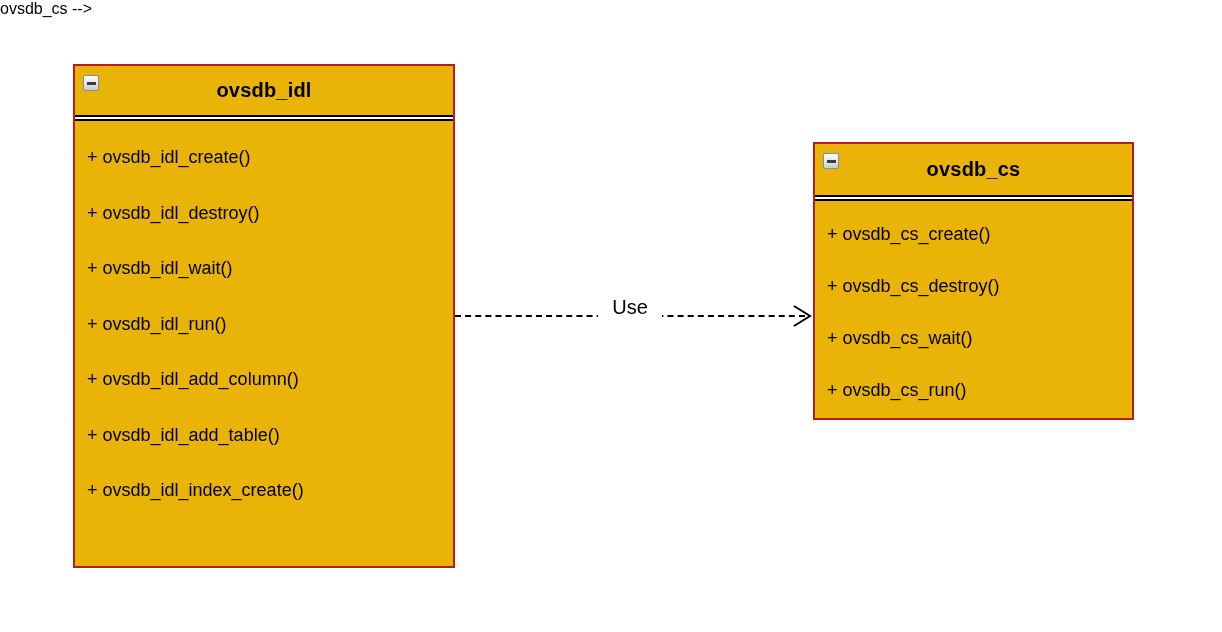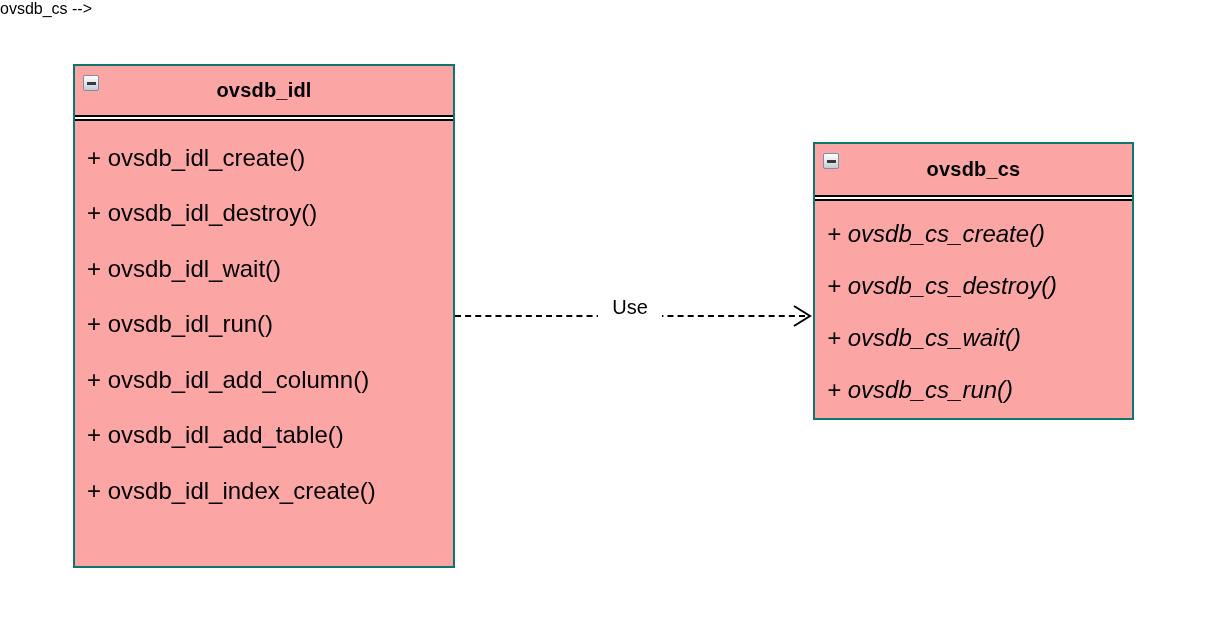--- a/index.html
+++ b/index.html
@@ -12,22 +12,22 @@
     position: relative;
     width: 1222px;
     height: 632px;
     background: #ffffff;
     overflow: hidden;
   }
 
   
   .class-box {
     position: absolute;
-    background: #fca5a5;
-    border: 2px solid #0f766e;
+    background: #eab308;
+    border: 2px solid #b91c1c;
   }
   .class-header {
     position: relative;
     border-bottom: 2px solid #000000;
     display: flex;
     align-items: center;
     justify-content: center;
   }
   .class-title {
     font-size: 20px;
@@ -58,32 +58,32 @@
     border-bottom: 2px solid #000000;
     background: #ffffff;
   }
   .ops-list {
     list-style: none;
   }
   .ops-list li {
     display: flex;
     align-items: center;
     padding-left: 12px;
-    font-size: 24px;
+    font-size: 18px;
     white-space: nowrap;
   }
   #class-idl { left: 73px; top: 64px; width: 382px; height: 504px; }
   #class-idl .class-header { height: 51px; }
   #class-idl .ops-list { padding-top: 9px; }
   #class-idl .ops-list li { height: 55.5px; }
 
   #class-cs { left: 813px; top: 142px; width: 321px; height: 278px; }
   #class-cs .class-header { height: 53px; }
   #class-cs .ops-list { padding-top: 7px; }
-  #class-cs .ops-list li { height: 52px; font-style: italic; }
+  #class-cs .ops-list li { height: 52px; }
 
   
   .dep-line {
     position: absolute;
     left: 455px;
     top: 315px;
     width: 350px;
     height: 0;
     border-top: 2px dashed #000000;
   }

